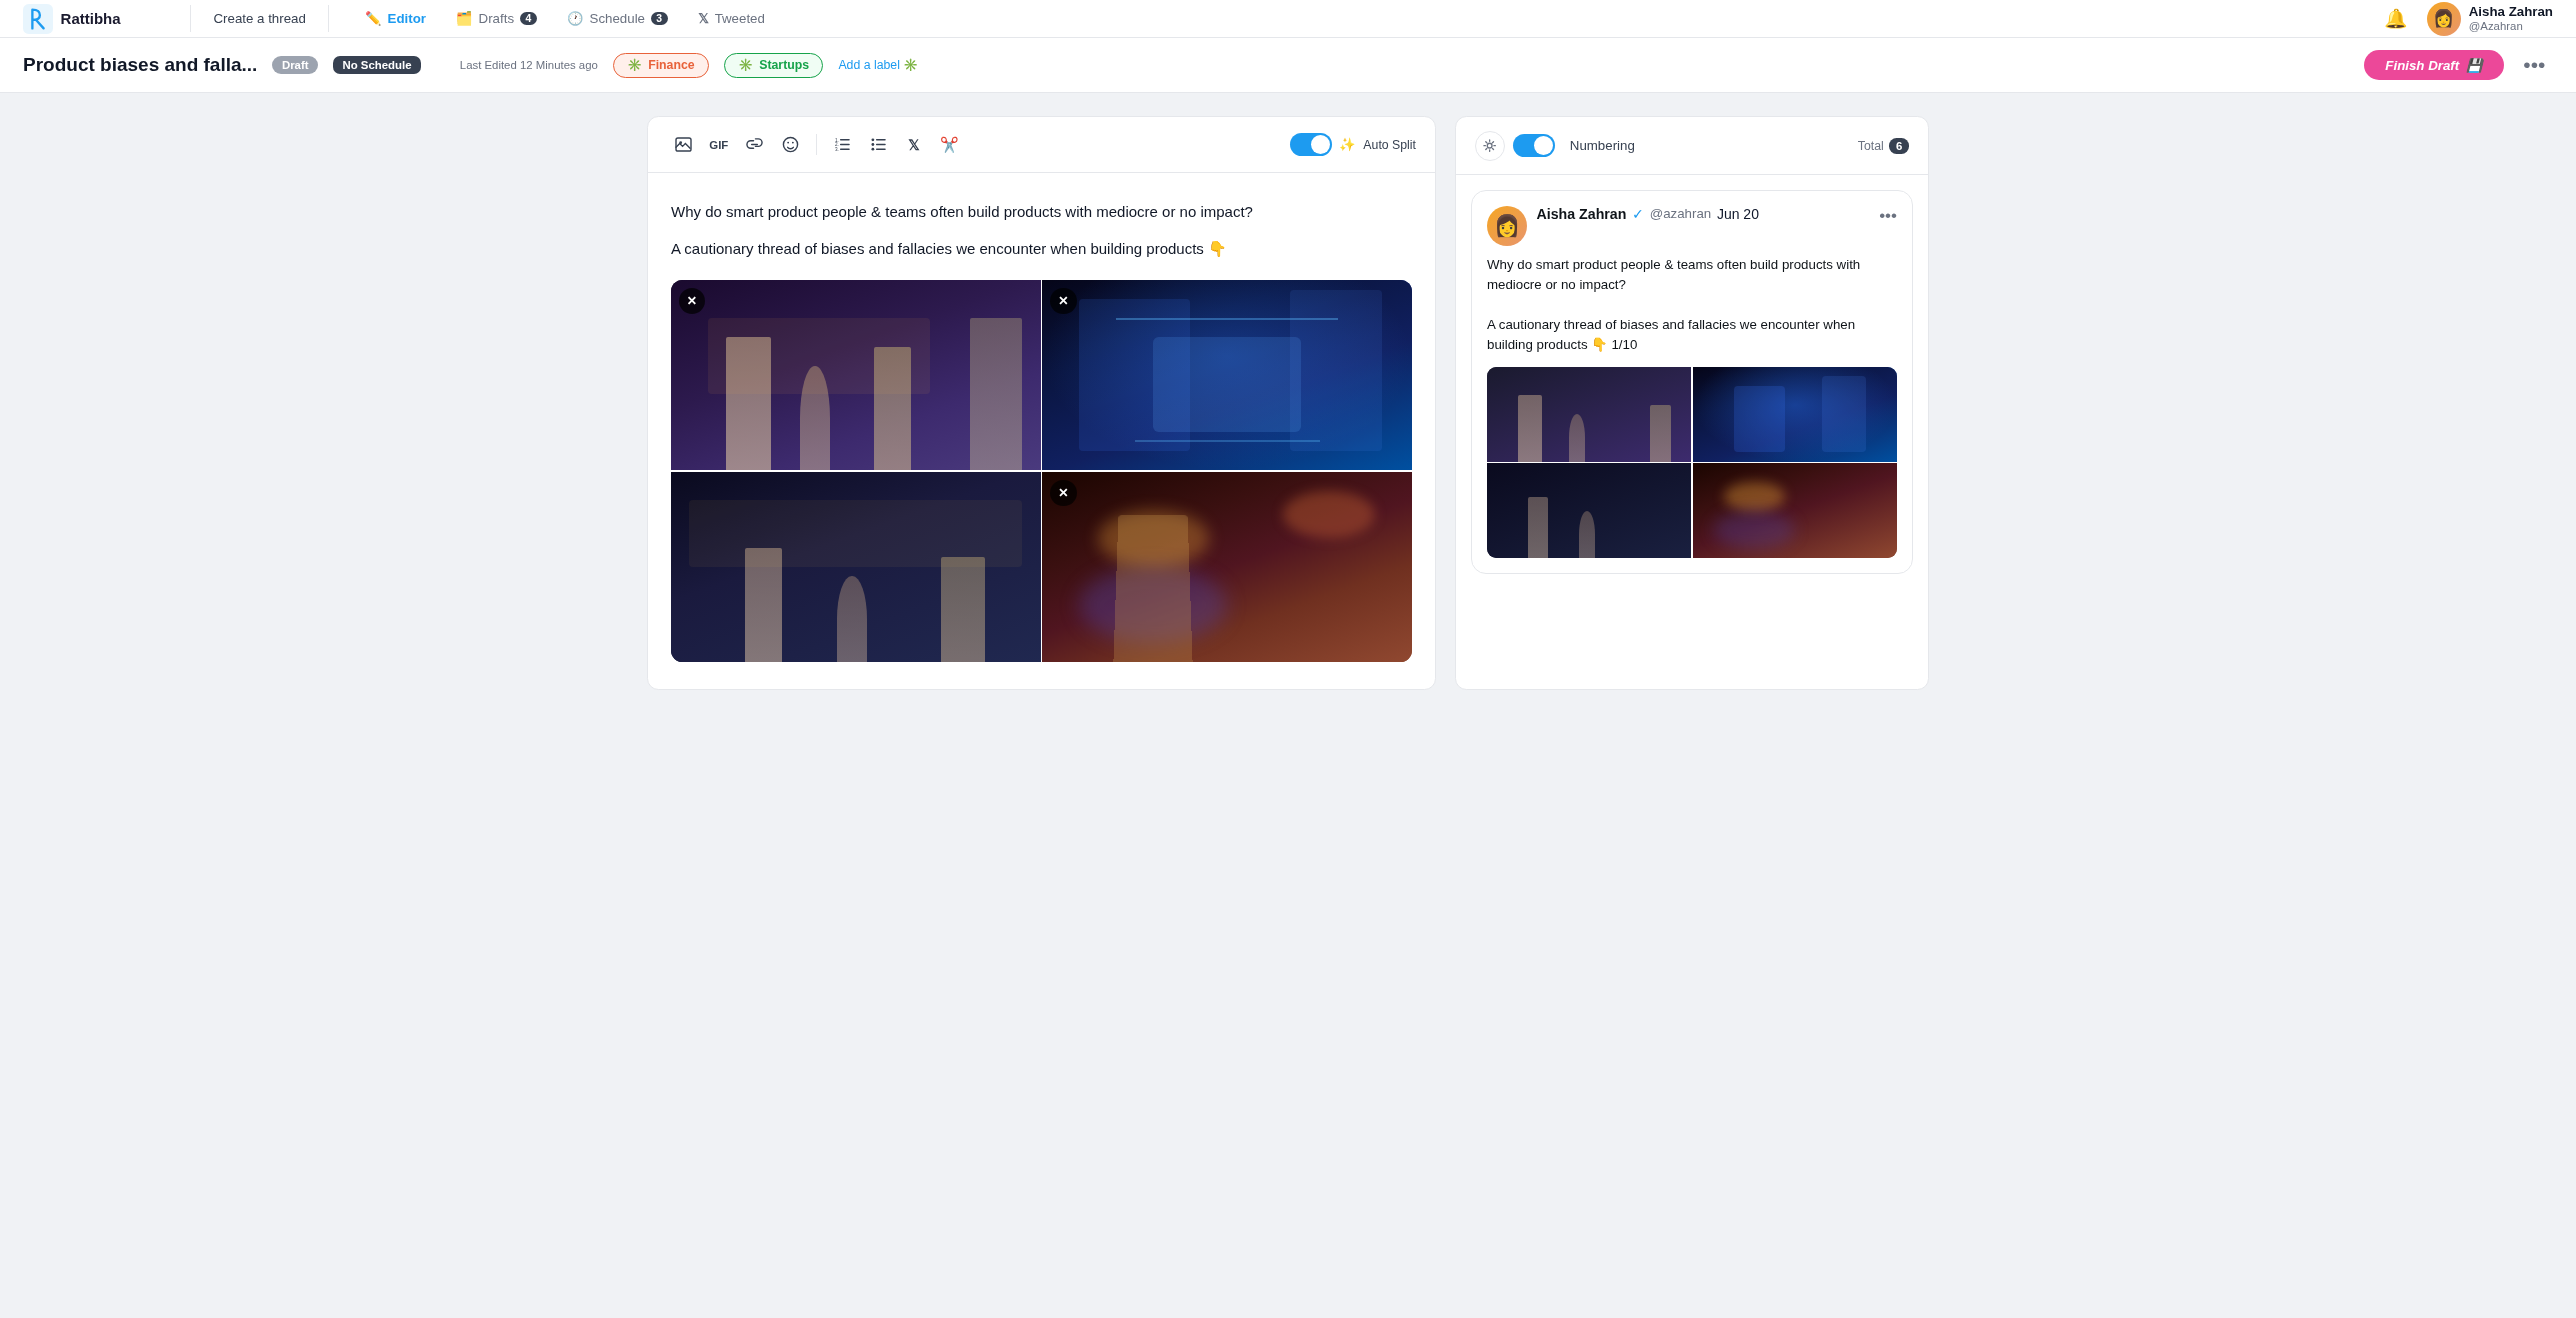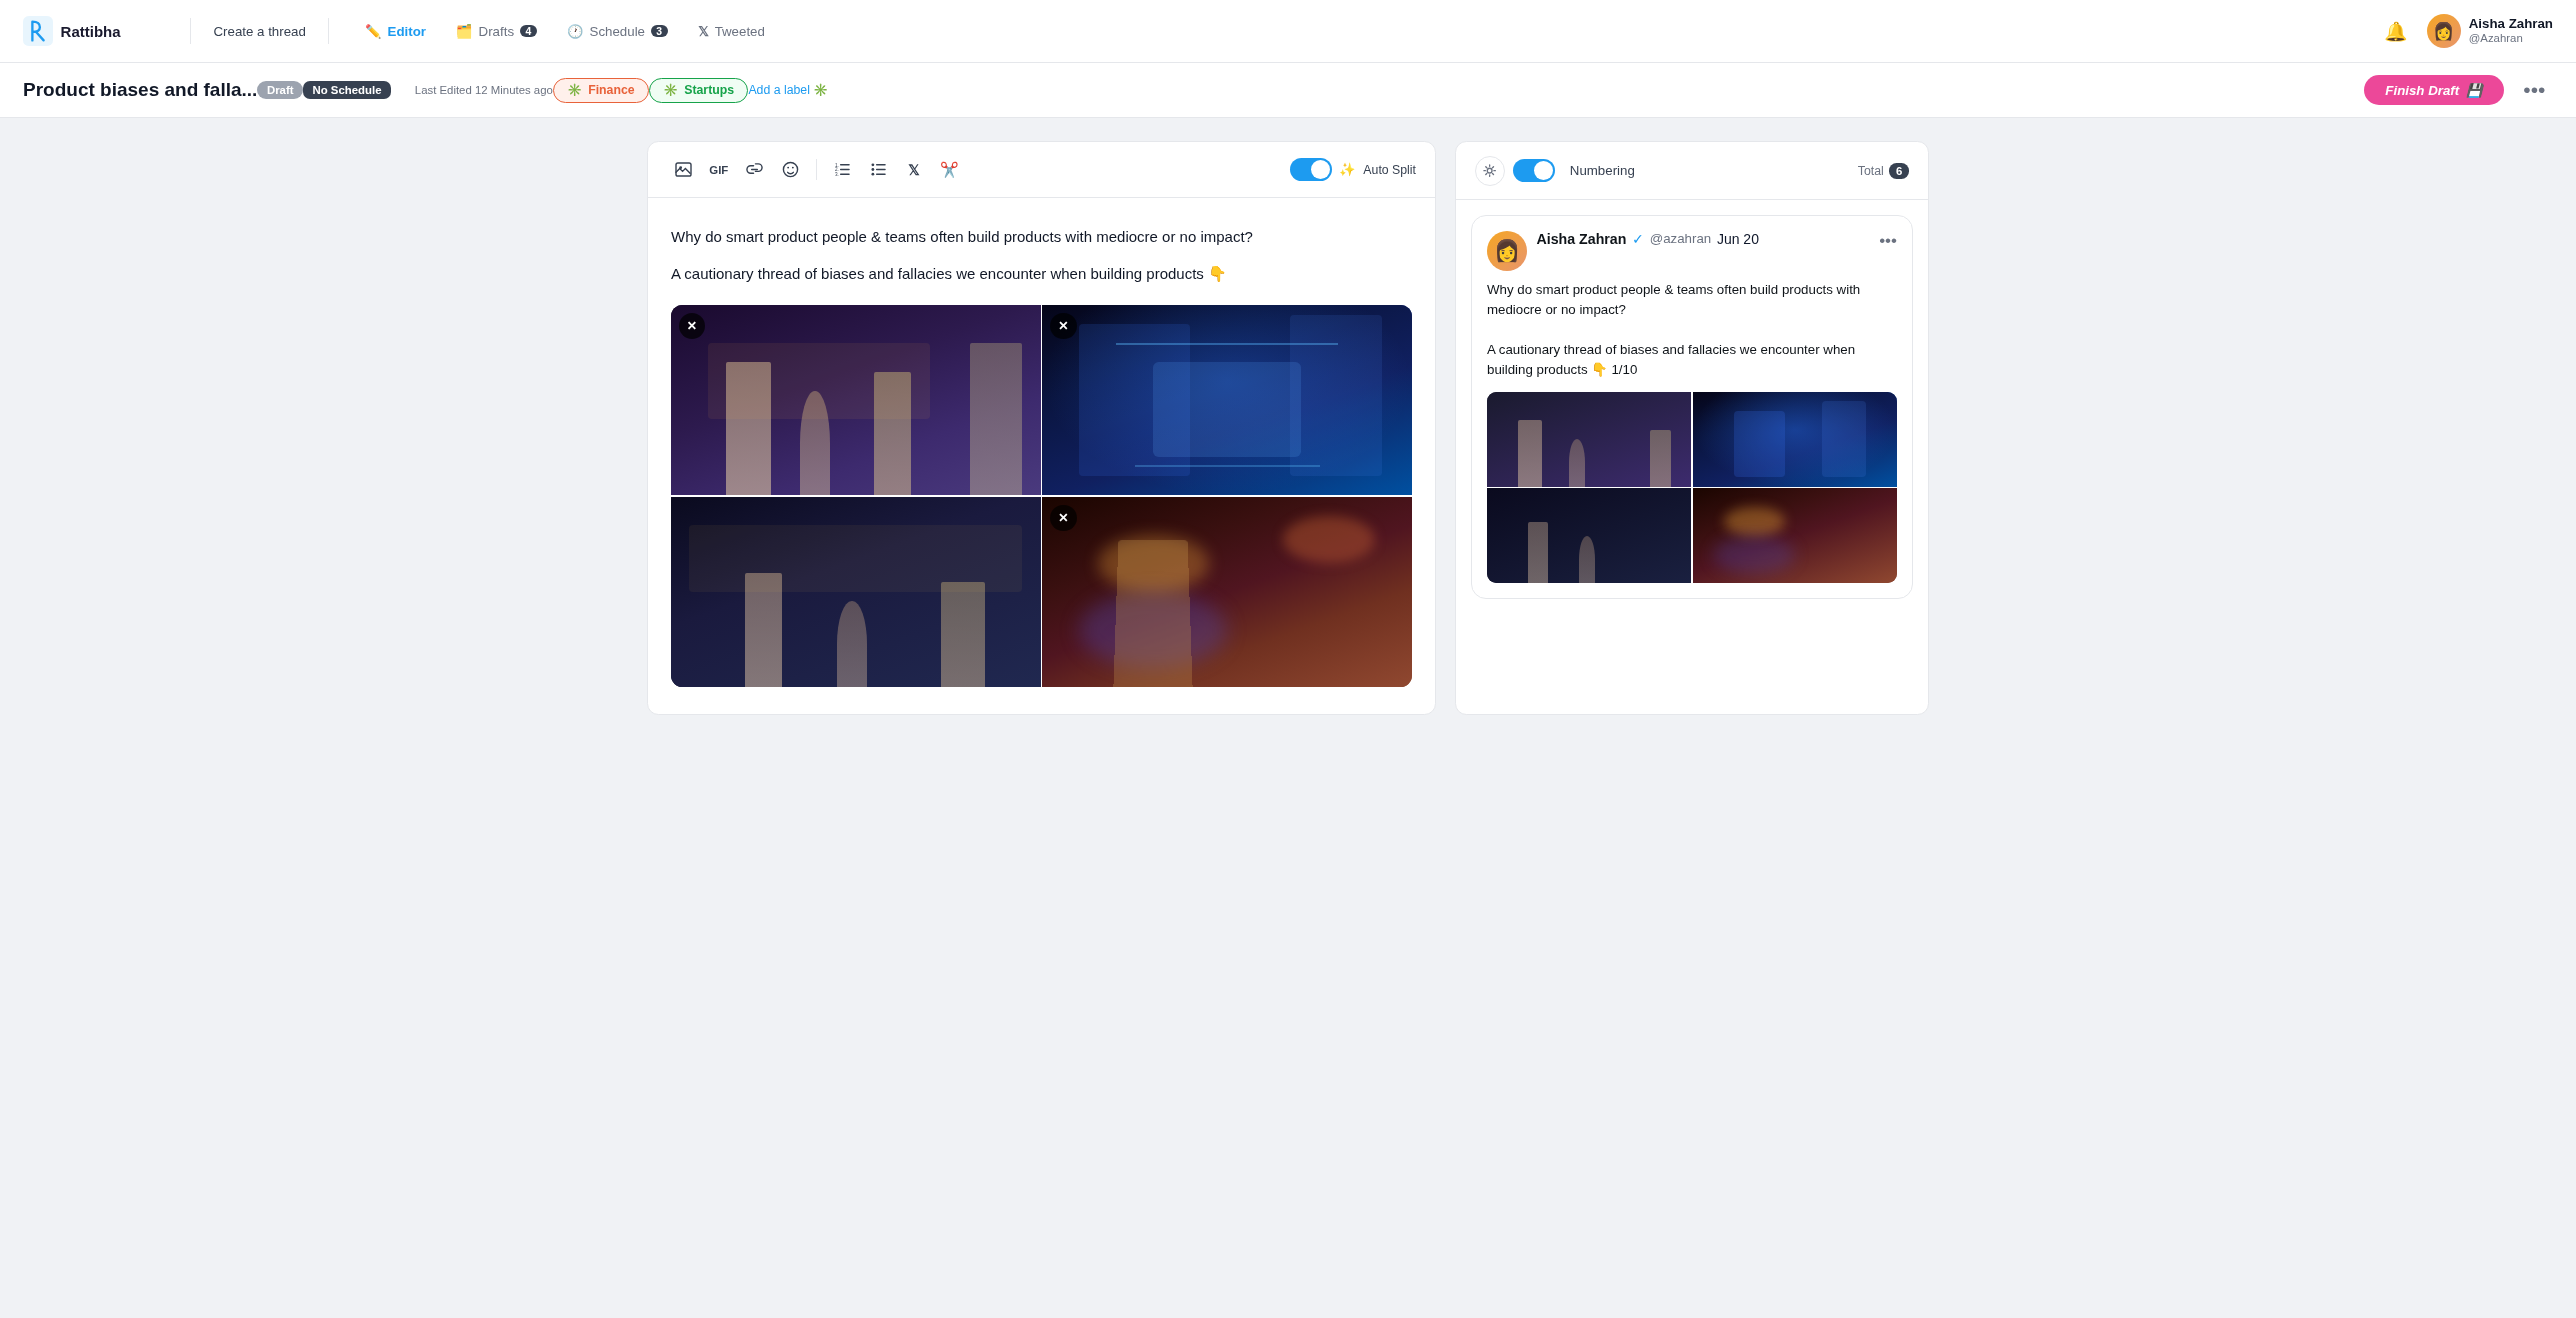--- a/index.html
+++ b/index.html
@@ -4,21 +4,21 @@
   <style>
     * { box-sizing: border-box; margin: 0; padding: 0; }
     body { font-family: -apple-system, BlinkMacSystemFont, 'Segoe UI', sans-serif; background: #f0f2f5; min-height: 100vh; }
 
     
     .topnav {
       display: flex; align-items: center;
       background: #fff;
       border-bottom: 0.9px solid #e5e7eb;
       padding: 0 23px;
-      height: 63px;
+      height: 38px;
       gap: 0;
       position: sticky; top: 0; z-index: 100;
     }
     .nav-logo { display: flex; align-items: center; gap: 7.6px; min-width: 152px; }
     .nav-logo-icon { width: 30px; height: 30px; }
     .nav-logo-text { font-size: 15px; font-weight: 600; color: #1a1a2e; }
     .nav-divider { width: 0.9px; height: 26.6px; background: #e5e7eb; margin: 0 15px; }
     .nav-create { font-size: 13.3px; color: #374151; font-weight: 500; white-space: nowrap; padding: 0 7.6px; }
     .nav-tabs { display: flex; align-items: center; gap: 3.8px; margin-left: 7.6px; }
     .nav-tab { display: flex; align-items: center; gap: 5.7px; padding: 5.7px 13.3px; border-radius: 5.7px; font-size: 13.3px; color: #6b7280; cursor: pointer; white-space: nowrap; }
@@ -30,21 +30,21 @@
     .nav-avatar { width: 34px; height: 34px; border-radius: 50%; background: linear-gradient(135deg, #f5a623 0%, #e8956d 100%); display: flex; align-items: center; justify-content: center; font-size: 17px; overflow: hidden; }
     .nav-user-info { line-height: 1.2; }
     .nav-user-name { font-size: 13.3px; font-weight: 600; color: #111827; }
     .nav-user-handle { font-size: 11.4px; color: #6b7280; }
 
     
     .secondbar {
       background: #fff;
       border-bottom: 0.9px solid #e5e7eb;
       padding: 11.4px 23px;
-      display: flex; align-items: center; 
+      display: flex; align-items: center; gap: 15px;
     }
     .thread-title { font-size: 19px; font-weight: 700; color: #111827; }
     .badge { display: inline-flex; align-items: center; padding: 2.8px 9.5px; border-radius: 19px; font-size: 11.4px; font-weight: 600; }
     .badge-draft { background: #9ca3af; color: #fff; }
     .badge-schedule { background: #374151; color: #fff; border-radius: 7px; }
     .badge-last-edited { font-size: 11.4px; color: #9ca3af; margin-left: 3.8px; padding-left: 20px; }
     .badge-last-edited span { font-weight: 500; color: #6b7280; }
     .label-btn { display: inline-flex; align-items: center; gap: 5.7px; padding: 4.7px 13.3px; border-radius: 19px; font-size: 12.3px; font-weight: 600; cursor: pointer; border: 1.4px solid transparent; }
     .label-finance { background: #fff0eb; color: #e8623a; border-color: #e8623a; }
     .label-startups { background: #f0fdf4; color: #16a34a; border-color: #16a34a; }

